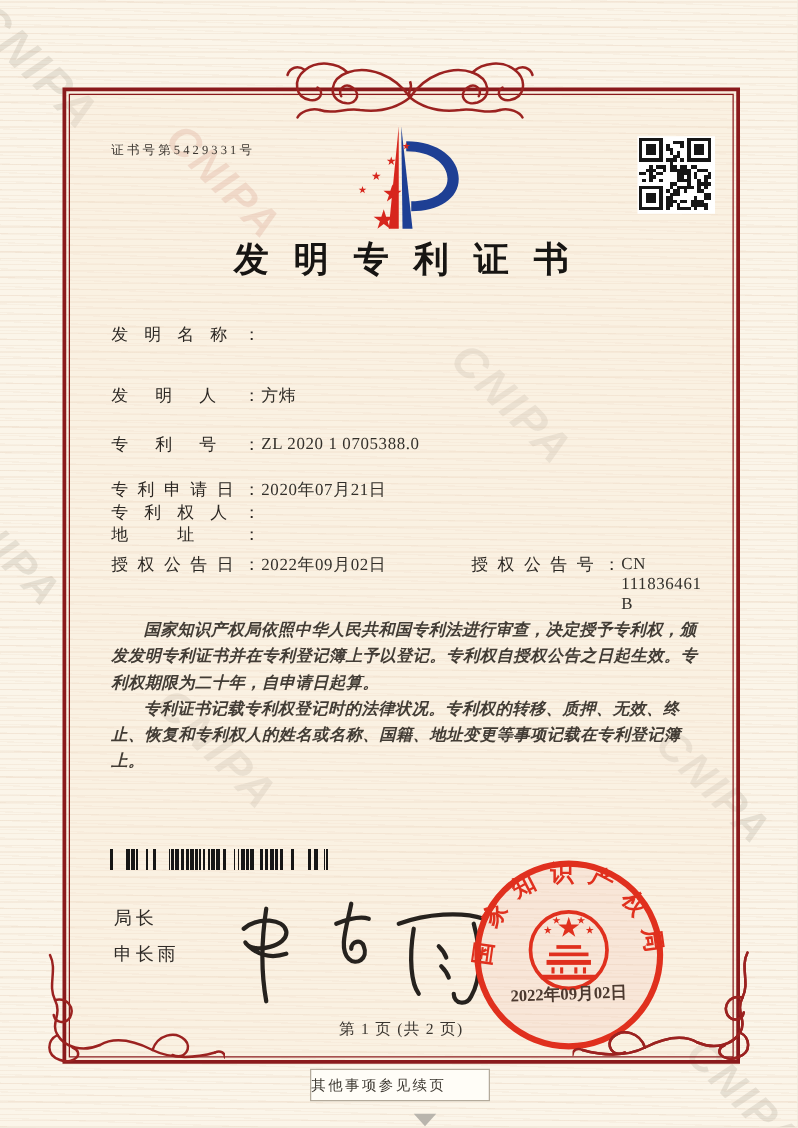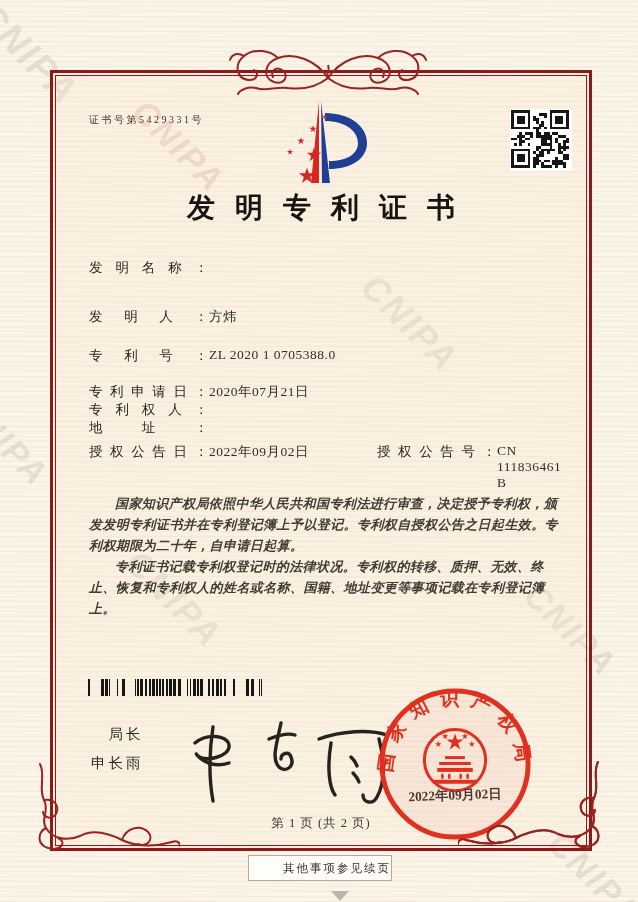--- a/index.html
+++ b/index.html
@@ -50,29 +50,29 @@
   .fvalue{color:#33302b;letter-spacing:0.5px;}
   .mb-a{margin-bottom:31px}.mb-b{margin-bottom:21px}.mb-c{margin-bottom:18px}
   .mb-d{}.mb-e{}.mb-f{margin-bottom:6px}
   .addr .fvalue span{display:block;line-height:19px;}
   .grant .fvalue.w1{flex:0 0 168px;width:168px;}
   .grant .flabel.l2{}
   .paras{margin-top:2px;font-size:13px;line-height:21px;color:#423c35;font-style:italic;font-weight:bold;}
   .paras p{margin:0;text-indent:2em;letter-spacing:0.4px;}
   
   .barcode{position:absolute;left:35px;top:606px;width:176px;height:17px;}
-  .sig-block{position:absolute;left:38px;top:652px;font-size:14.5px;color:#2f2b27;letter-spacing:3px;text-align:right;}
+  .sig-block{position:absolute;left:38px;top:652px;font-size:14.5px;color:#2f2b27;letter-spacing:3px;}
   .sig-block div{margin-bottom:10px;}
   .sig-hand{position:absolute;left:128px;top:640px;width:224px;height:100px;}
   .seal{position:absolute;left:323px;top:612px;width:158px;height:158px;z-index:3;}
   .page-no{position:absolute;left:0;right:0;top:742px;text-align:center;font-size:12.5px;color:#3a352f;letter-spacing:1px;}
   
   .footer-note{
     position:absolute;left:248px;top:855px;width:142px;height:24px;z-index:2;
-    border:1px solid #b4ab9c;background:#fffdf7;display:flex;align-items:center;justify-content:flex-end;
+    border:1px solid #b4ab9c;background:#fffdf7;display:flex;align-items:center;justify-content:flex-start;
     font-size:11.5px;color:#3d3831;letter-spacing:2px;
   }
   .scroll-ind{
     position:absolute;left:331px;top:891px;width:0;height:0;z-index:2;
     border-left:9px solid transparent;border-right:9px solid transparent;border-top:10px solid #b9b5ad;
   }
 </style>
 </head>
 <body>
 

